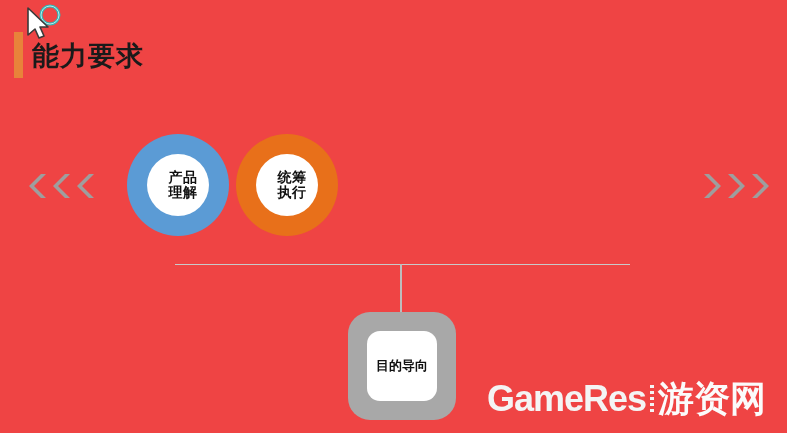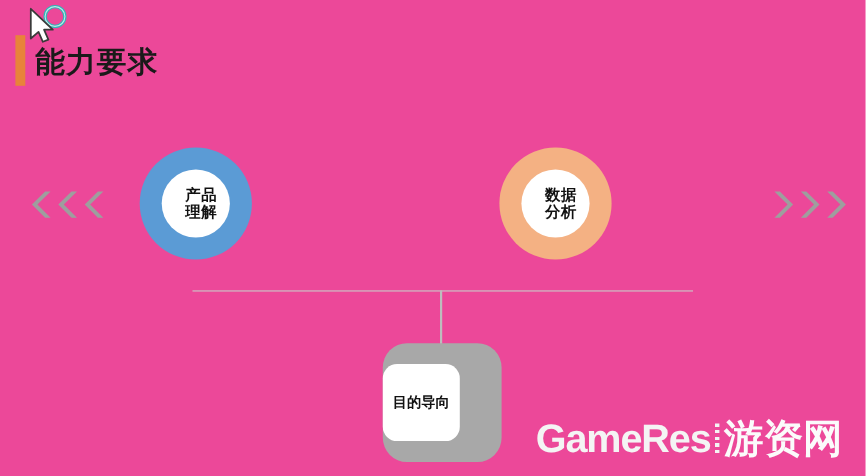--- a/index.html
+++ b/index.html
@@ -4,21 +4,21 @@
 <style>
   html, body {
     margin: 0;
     padding: 0;
     background: #ffffff;
   }
   #slide {
     position: relative;
     width: 787px;
     height: 433px;
-    background: #ec4899;
+    background: #ef4444;
     overflow: hidden;
     font-family: "Liberation Sans", "DejaVu Sans", sans-serif;
   }
 
   
   #cursor {
     position: absolute;
     left: 18px;
     top: 4px;
     width: 46px;
@@ -125,21 +125,21 @@
   #goal-box {
     position: absolute;
     left: 348px;
     top: 312px;
     width: 108px;
     height: 108px;
     background: #A8A8A8;
     border-radius: 22px;
     display: flex;
     align-items: center;
-    justify-content: flex-start;
+    justify-content: center;
     box-sizing: border-box;
   }
   #goal-inner {
     width: 70px;
     height: 70px;
     background: #ffffff;
     border-radius: 13px;
     display: flex;
     align-items: center;
     justify-content: center;
@@ -235,28 +235,28 @@
 
   <div id="rings">
 
     <div class="ring" style="background: rgb(91, 155, 213); left: 0px;">
       <div class="hole">
         <span>产品</span>
         <span>理解</span>
       </div>
     </div>
 
-
-
-    <div class="ring" style="background: rgb(244, 177, 131); left: 327px;">
+    <div class="ring" style="background: rgb(232, 112, 26); left: 109px;">
       <div class="hole">
-        <span>数据</span>
-        <span>分析</span>
+        <span>统筹</span>
+        <span>执行</span>
       </div>
     </div>
+
+
 
 
   </div>
 
   <div id="hline"></div>
   <div id="vline"></div>
 
   <div id="goal-box" style="background: rgb(168, 168, 168);">
     <div id="goal-inner">
       <span>目的导向</span>

